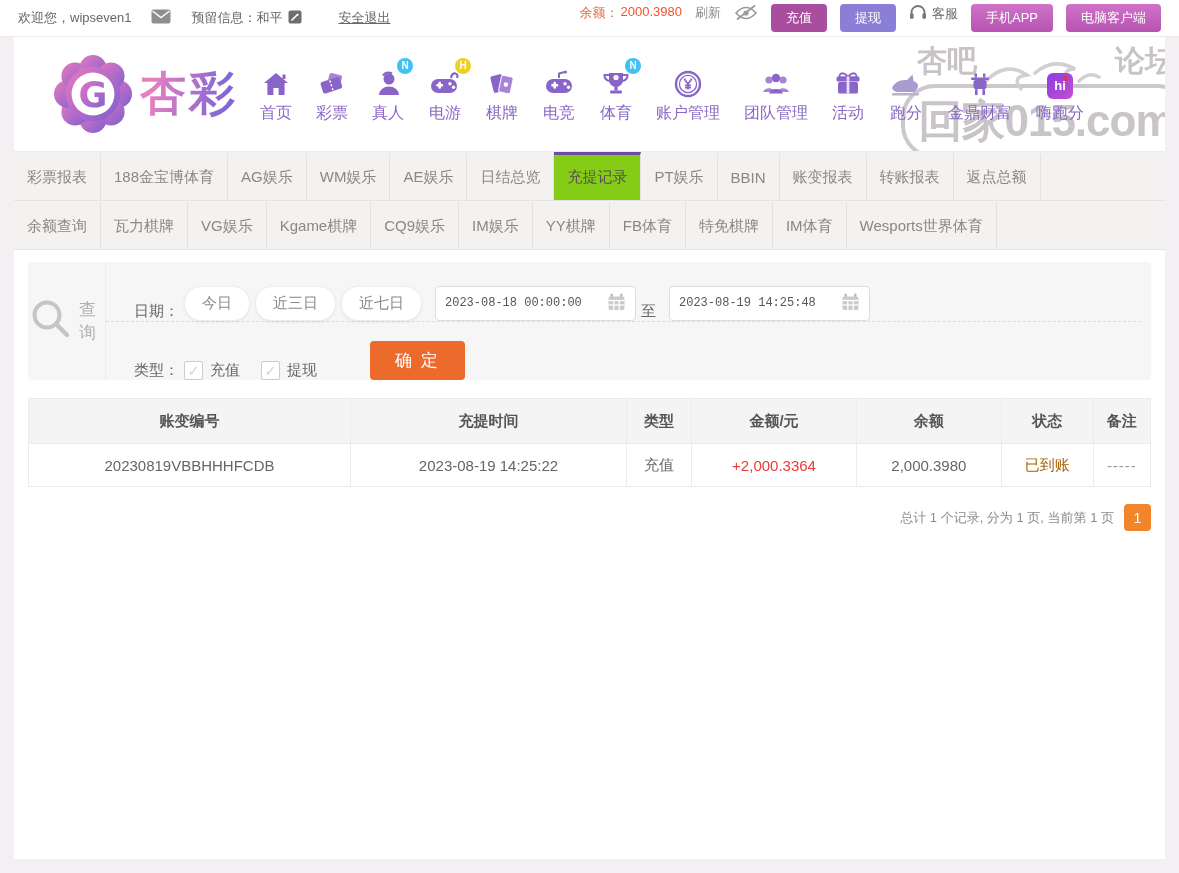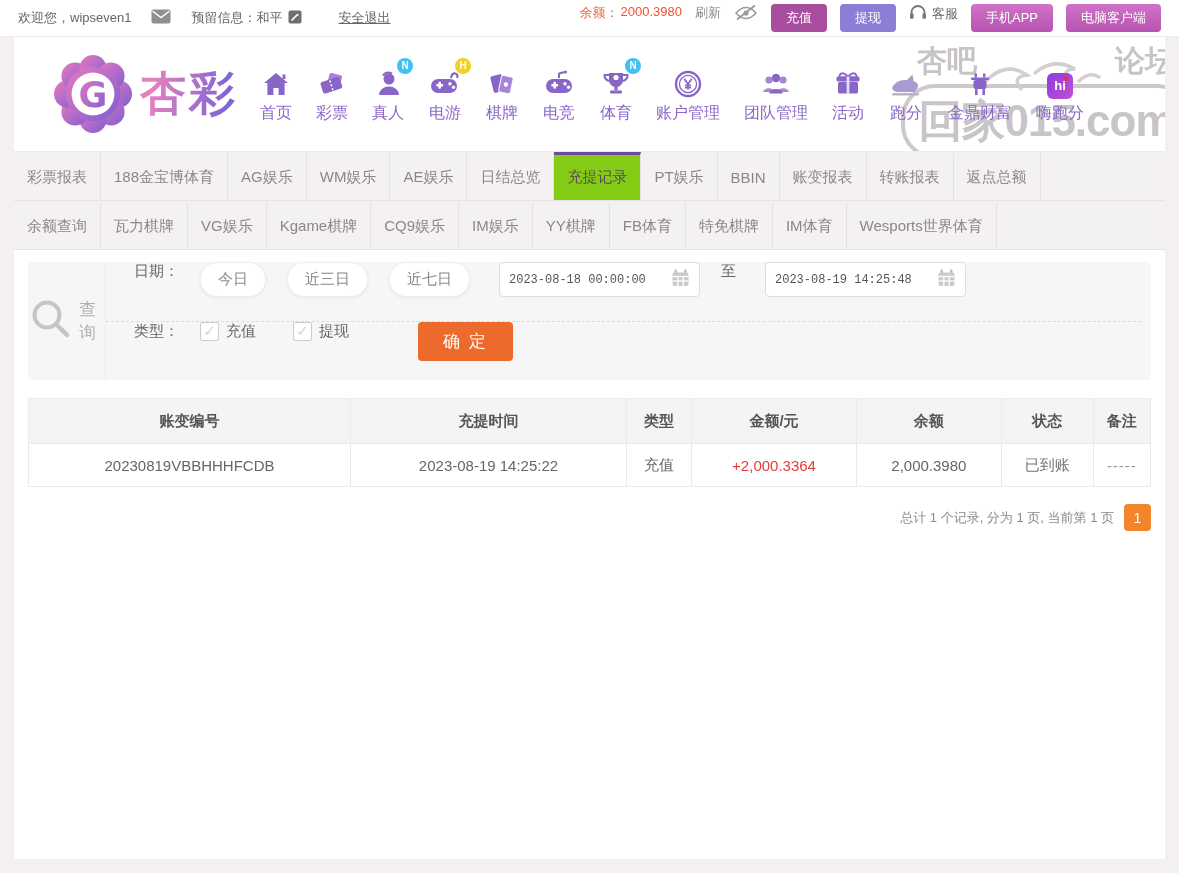--- a/index.html
+++ b/index.html
@@ -74,21 +74,21 @@
   .tab.active { background: #84cc16; border-top-color: #6b4c9f; color: #565050; }
   .tab-spacer { flex: 1; }
   
   .panel { margin: 12px 14px 0; background: #f7f6f6; border-radius: 4px; display: flex; height: 118px; }
   .panel-left {
     width: 78px; display: flex; flex-direction: row; align-items: center; justify-content: center;
     gap: 5px; border-right: 1px solid #eceaea; color: #b5b0b0;
   }
   .search-label { font-size: 17px; letter-spacing: 1px; }
   .panel-right { flex: 1; display: flex; flex-direction: column; }
-  .frow { flex: 1; display: flex; align-items: flex-start; padding-left: 28px; gap: 21px; font-size: 15px; color: #666; }
+  .frow { flex: 1; display: flex; align-items: flex-end; padding-left: 28px; gap: 5px; font-size: 15px; color: #666; }
   .frow1 { border-bottom: 1px dashed #dcdcdc; margin-right: 10px; }
   .pill {
     background: #fff; border: 1px solid #f0eded; box-shadow: 0 1px 3px rgba(0,0,0,.07);
     border-radius: 17px; padding: 7px 17px; font-size: 15px; color: #8a8a8a; cursor: pointer;
   }
   .datebox {
     background: #fff; border: 1px solid #ddd; border-radius: 4px; display: flex;
     align-items: center; padding: 6px 9px; gap: 6px; margin-left: 8px;
   }
   .datebox input { border: none; outline: none; font-size: 12px; color: #555; width: 156px; background: transparent; font-family: Liberation Mono, monospace; }
@@ -102,21 +102,21 @@
     background: #ed6a2d; color: #fff; font-size: 17px; padding: 8px 25px; border-radius: 4px;
     border: none; margin-left: 32px; letter-spacing: 2px; cursor: pointer; font-family: inherit;
   }
   
   .table-wrap { margin: 18px 14px 0; }
   table { width: 100%; border-collapse: collapse; table-layout: fixed; border-radius: 22px; }
   th, td { border: 1px solid #eceaea; text-align: center; font-size: 15px; }
   th { background: #f5f4f4; color: #555; height: 45px; font-weight: bold; }
   td { height: 43px; color: #666; }
   .amount { color: #e93a3a; }
-  .status { color: #737373; font-family: Liberation Serif, serif; }
+  .status { color: #a16207; font-family: Liberation Serif, serif; }
   .remark { color: #999; letter-spacing: 1px; }
   
   .pager { margin: 17px 14px 0; display: flex; justify-content: flex-end; align-items: center; gap: 10px; font-size: 13px; color: #8b8b8b; }
   .page-btn {
     width: 27px; height: 27px; border-radius: 4px; background: #f2852a; color: #fff;
     display: flex; align-items: center; justify-content: center; font-size: 14px; cursor: pointer;
   }
 </style>
 </head>
 <body>

